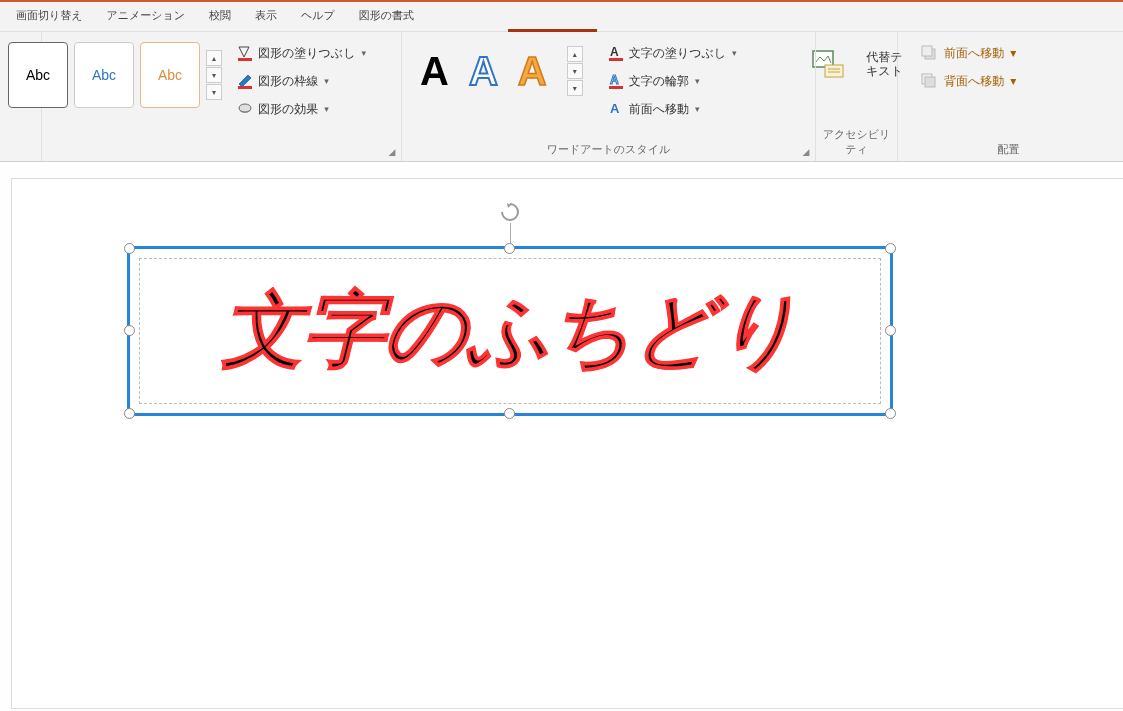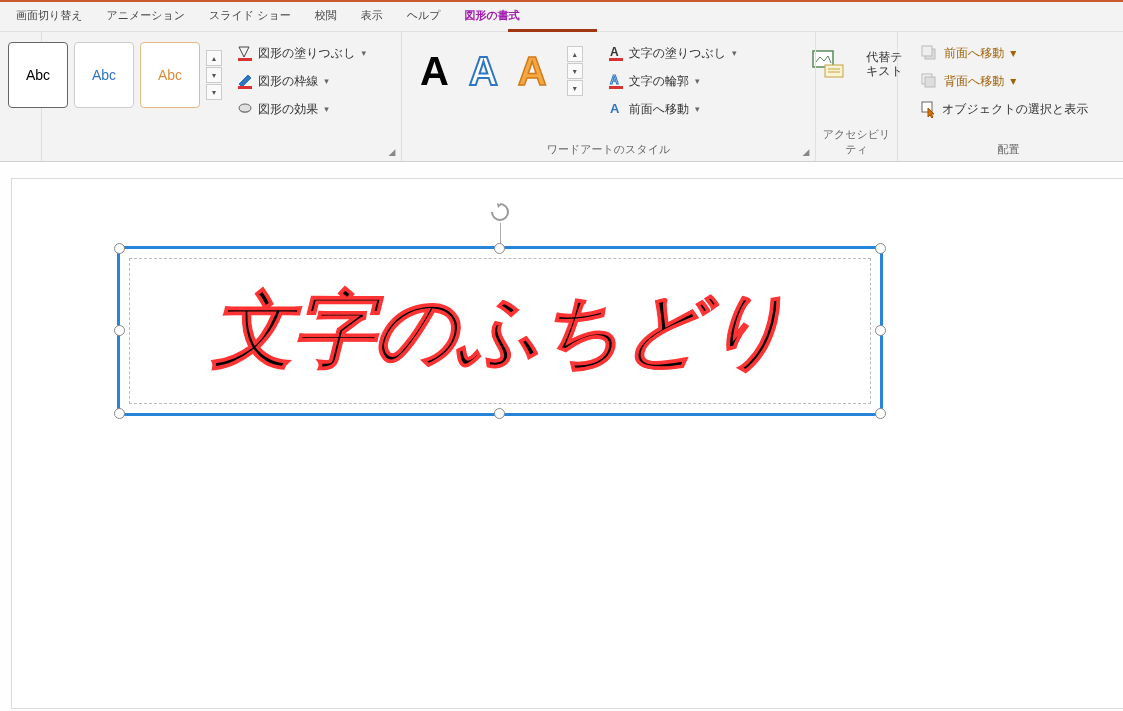--- a/index.html
+++ b/index.html
@@ -23,22 +23,22 @@
       border-bottom: 1px solid #e0e0e0;
     }
     .tab {
       padding: 6px 12px 8px;
       font-size: 11px;
       color: #444;
       cursor: pointer;
       white-space: nowrap;
     }
     .tab.active {
-      color: #a21caf;
-      font-weight: 700;
+      color: #404040;
+      font-weight: 400;
     }
     .tab-underline {
       position: absolute;
       height: 3px;
       background: #a23512;
       top: 29px;
     }
     .ribbon {
       height: 130px;
       background: #f3f3f3;
@@ -148,21 +148,21 @@
       left: 11px;
       top: 16px;
       right: 0;
       height: 531px;
       border: 1px solid #dcdcdc;
       border-right: none;
       background: #fff;
     }
     .textbox-selected {
       position:absolute;
-      left: 105px;
+      left: 115px;
       top: 67px;
       width: 766px;
       height: 170px;
       border: 3px solid #2684da;
     }
     .textbox-inner {
       position:absolute;
       left: 9px; top: 9px;
       right: 9px; bottom: 9px;
       border: 1px dashed #bbb;
@@ -200,21 +200,20 @@
       display:flex;flex-direction:column;
     }
     .left-slice-main{flex:1;display:flex;align-items:flex-end;justify-content:center;padding-bottom:60px;}
   </style>
 </head>
 <body>
 
 <div class="tab-strip">
   <div class="tab">画面切り替え</div>
   <div class="tab">アニメーション</div>
-  <div class="tab">スライド ショー</div>
   <div class="tab">校閲</div>
   <div class="tab">表示</div>
   <div class="tab">ヘルプ</div>
   <div class="tab active" id="activeTab">図形の書式</div>
 </div>
 <div class="tab-underline" id="tabUnderline" style="left: 507.812px; width: 89.3125px;"></div>
 
 <div class="ribbon">
 
   <div class="left-slice">
@@ -361,29 +360,20 @@
         <div class="disabled-cmd">
           <span class="icon-sq">
             <svg width="18" height="18" viewBox="0 0 18 18">
                 <rect x="2" y="2" width="10" height="10" fill="#eee" stroke="#bbb"></rect>
                 <rect x="5" y="5" width="10" height="10" fill="#ddd" stroke="#bbb"></rect>
               </svg>
           </span>
           <span>背面へ移動</span>
           <span class="chev">▾</span>
         </div>
-        <div class="cmd">
-          <span class="icon-sq">
-            <svg width="18" height="18" viewBox="0 0 18 18">
-                <rect x="2" y="2" width="10" height="10" fill="#fff" stroke="#666"></rect>
-                <path d="M8 8 L14 14 L11 14 L13 17 L12 18 L10 15 L8 17 Z" fill="#e07000" stroke="#a05000"></path>
-              </svg>
-          </span>
-          <span>オブジェクトの選択と表示</span>
-        </div>
       </div>
     </div>
     <div class="group-label" style="text-align:right;padding-right:4px;">
       <span>配置</span>
     </div>
   </div>
 
 </div>
 
 <div class="slide-area">

